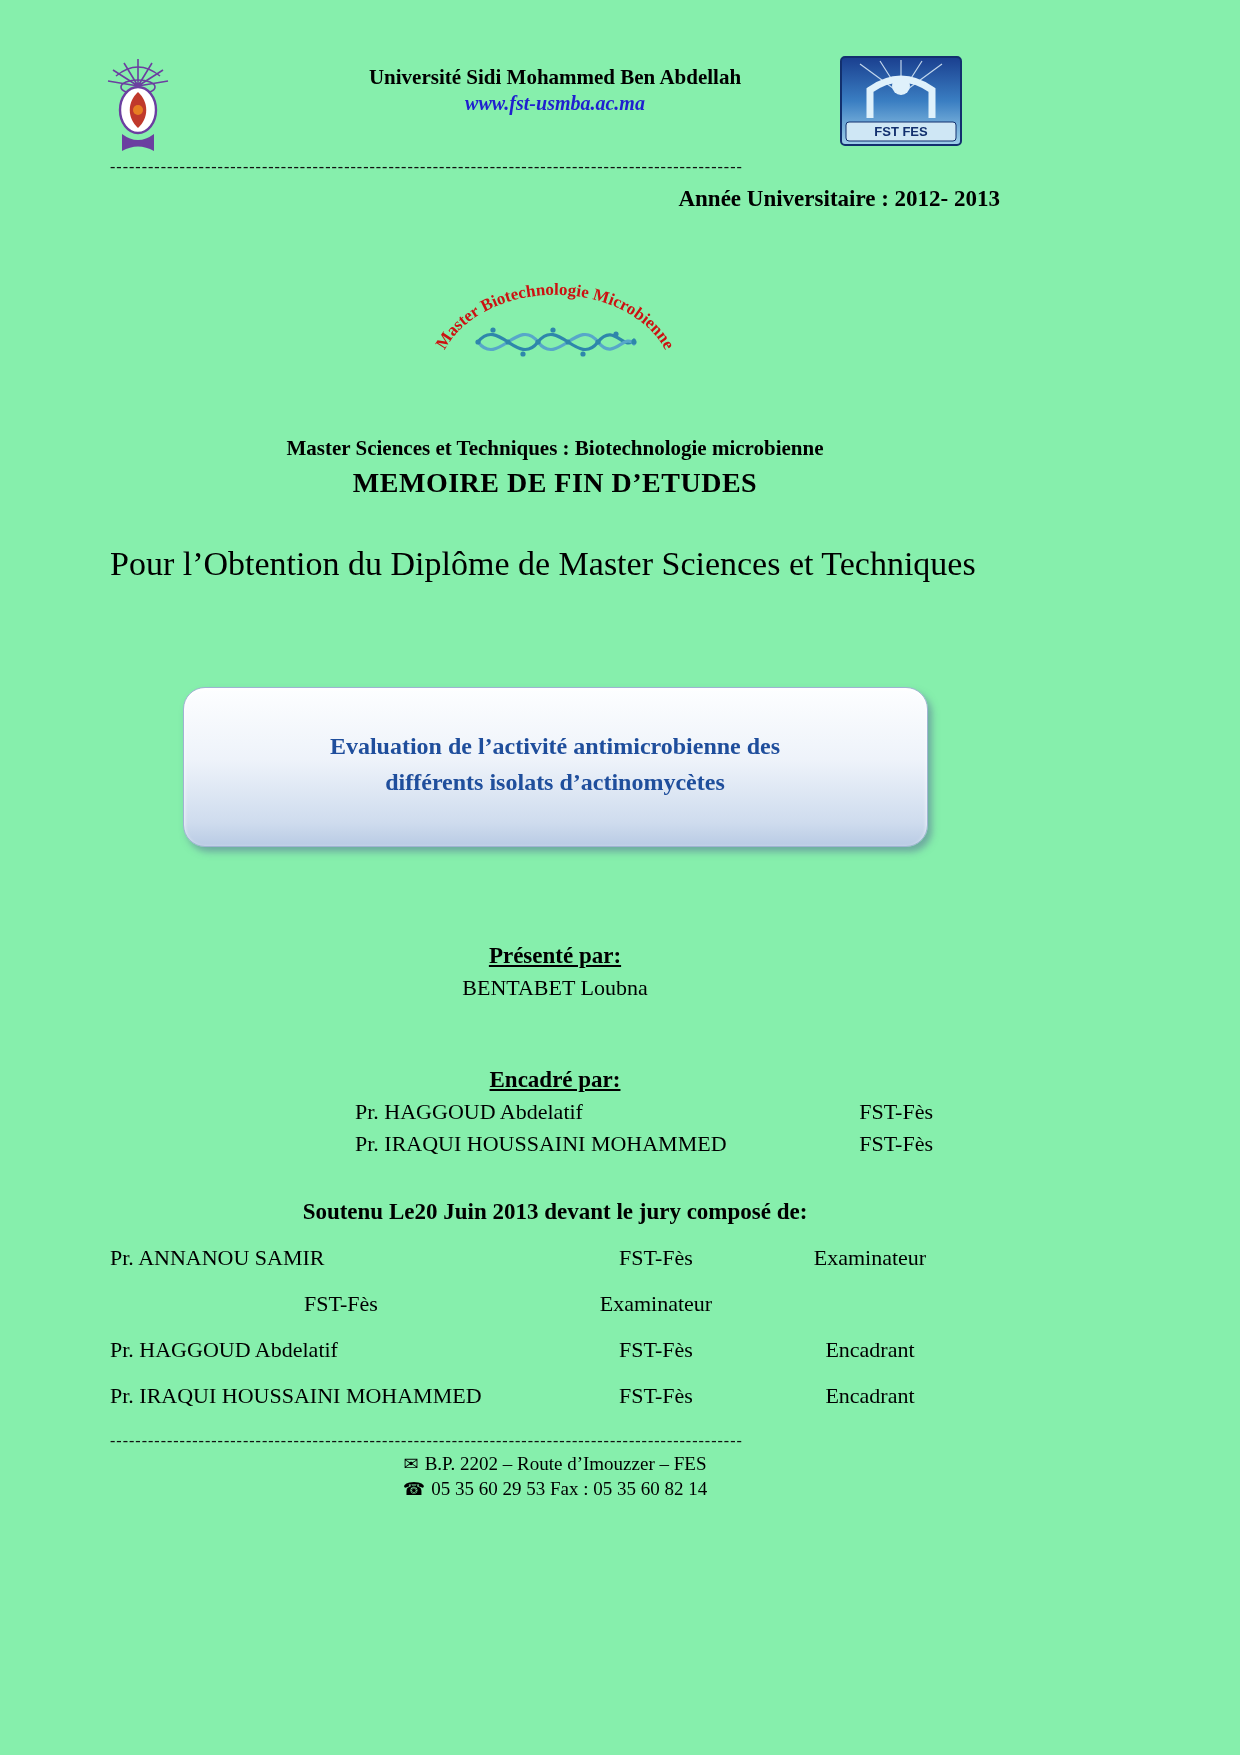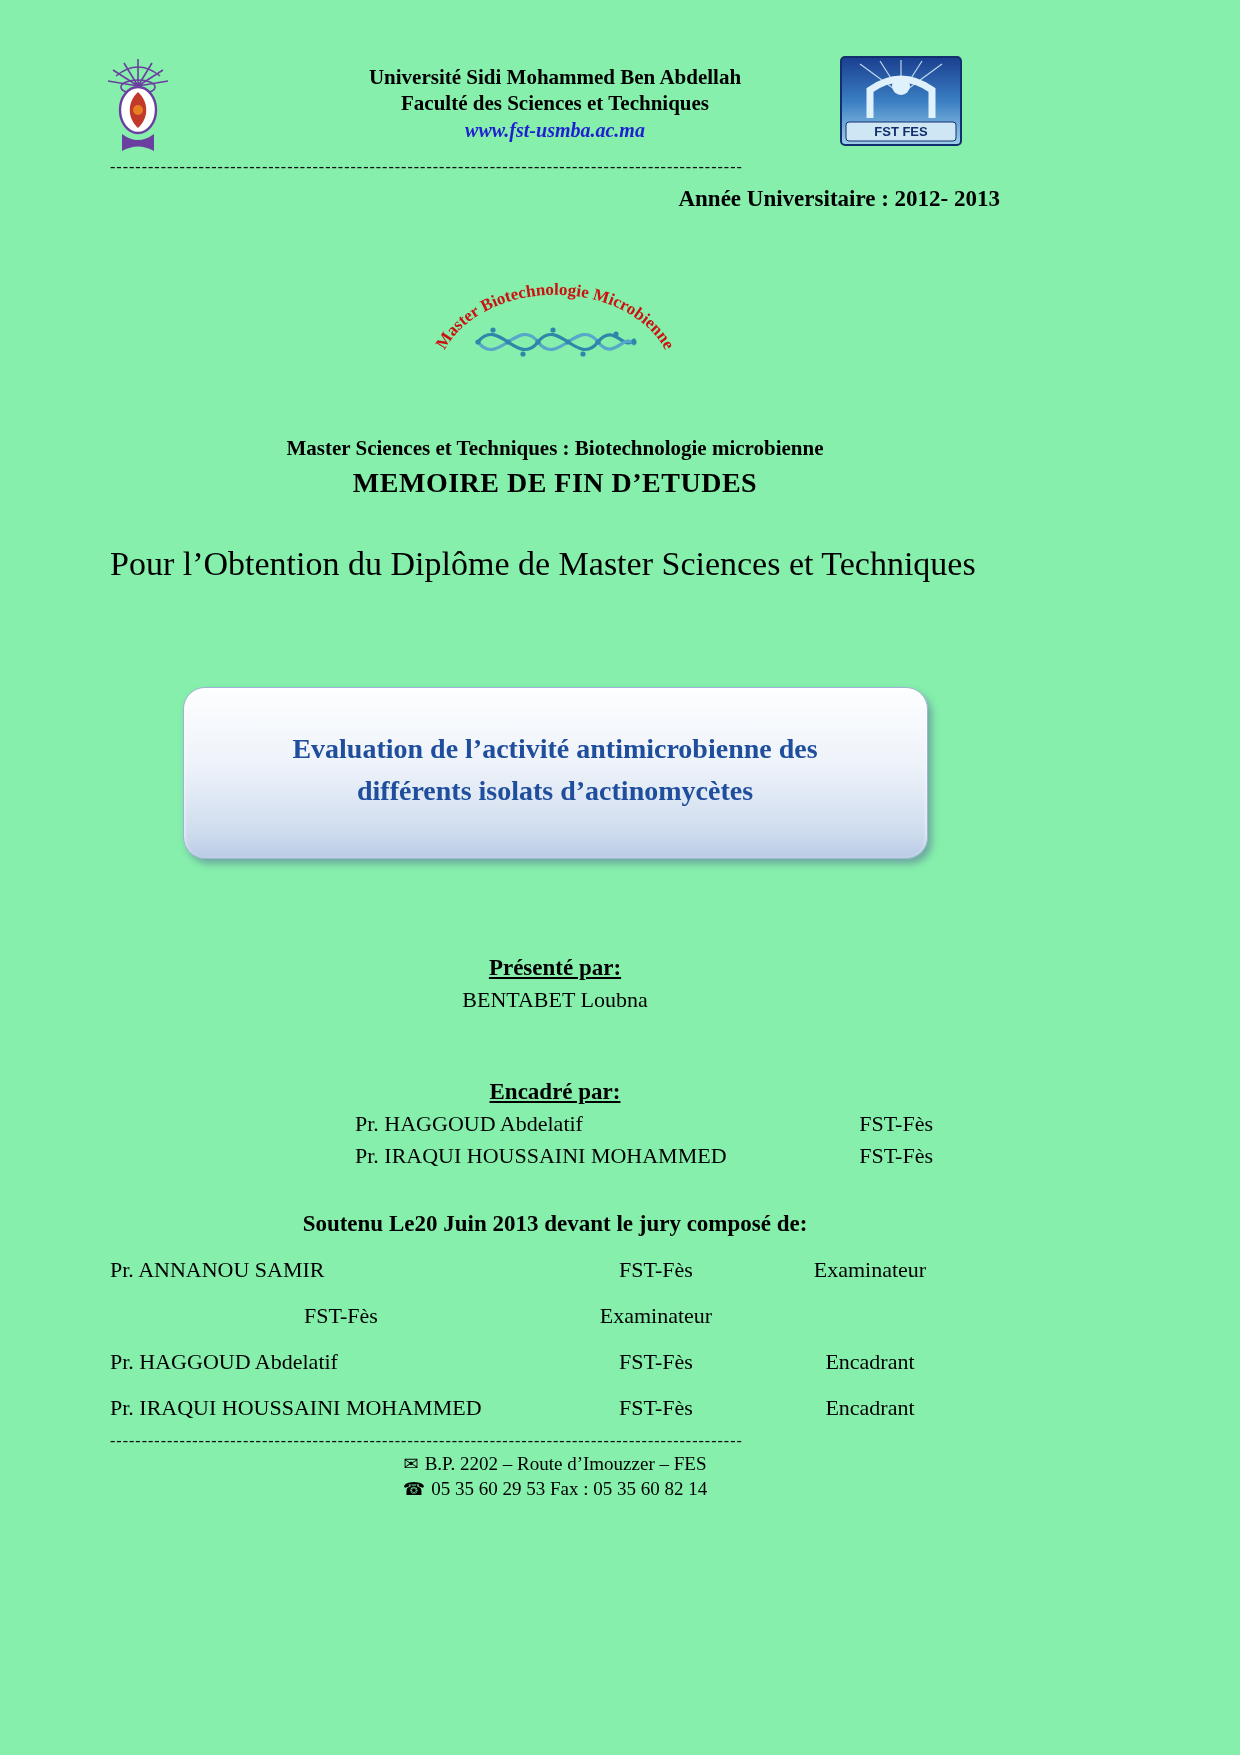--- a/index.html
+++ b/index.html
@@ -35,21 +35,21 @@
 
   
   .subject-box {
     width: 745px; margin: 104px auto 0 auto; padding: 40px 30px 46px 30px;
     border-radius: 22px;
     border: 1px solid #9fb4d2;
     background: linear-gradient(180deg, #fdfeff 0%, #eef3fa 45%, #cfdcee 85%, #b9cbe4 100%);
     box-shadow: 4px 5px 7px rgba(90,115,150,.55), inset 0 2px 4px rgba(255,255,255,.9);
     text-align: center;
   }
-  .subject-box .subject-text { color: #1f4e9c; font-weight: bold; font-size: 28px; line-height: 1.5; }
+  .subject-box .subject-text { color: #1f4e9c; font-weight: bold; font-size: 24px; line-height: 1.5; }
 
   
   .presented-label, .encadre-label { text-align: center; font-weight: bold; font-size: 23px; text-decoration: underline; }
   .presented-label { margin-top: 96px; }
   .presented-name { text-align: center; font-size: 22px; margin-top: 6px; }
   .encadre-label { margin-top: 66px; }
   .supervisor-row { display: flex; justify-content: space-between; margin: 6px 0 0 245px; width: 578px; font-size: 22px; }
   .supervisor-row .sup-name { text-align: left; }
 
   
@@ -81,21 +81,20 @@
           </g>
           <ellipse cx="36" cy="54" rx="18" ry="23" fill="#ffffff" stroke="#6b3fa0" stroke-width="2.4"></ellipse>
           <path d="M36 36 C47 46 47 62 36 72 C25 62 25 46 36 36 Z" fill="#c0392b"></path>
           <circle cx="36" cy="54" r="5" fill="#e67e22"></circle>
           <path d="M20 78 Q36 90 52 78 L52 95 Q36 86 20 95 Z" fill="#6b3fa0"></path>
         </svg>
       </div>
 
       <div class="header-center">
         <div class="uni-name">Université Sidi Mohammed Ben Abdellah</div>
-        <div class="fac-name">Faculté des Sciences et Techniques</div>
         <a class="website">www.fst-usmba.ac.ma</a>
       </div>
 
       <div class="fst-logo">
         <svg width="122" height="90" viewBox="0 0 122 90">
           <defs>
             <linearGradient id="fstbg" x1="0" y1="0" x2="0" y2="1">
               <stop offset="0" stop-color="#1a3f8f"></stop>
               <stop offset="0.5" stop-color="#3a7ec2"></stop>
               <stop offset="1" stop-color="#9fd0ea"></stop>

